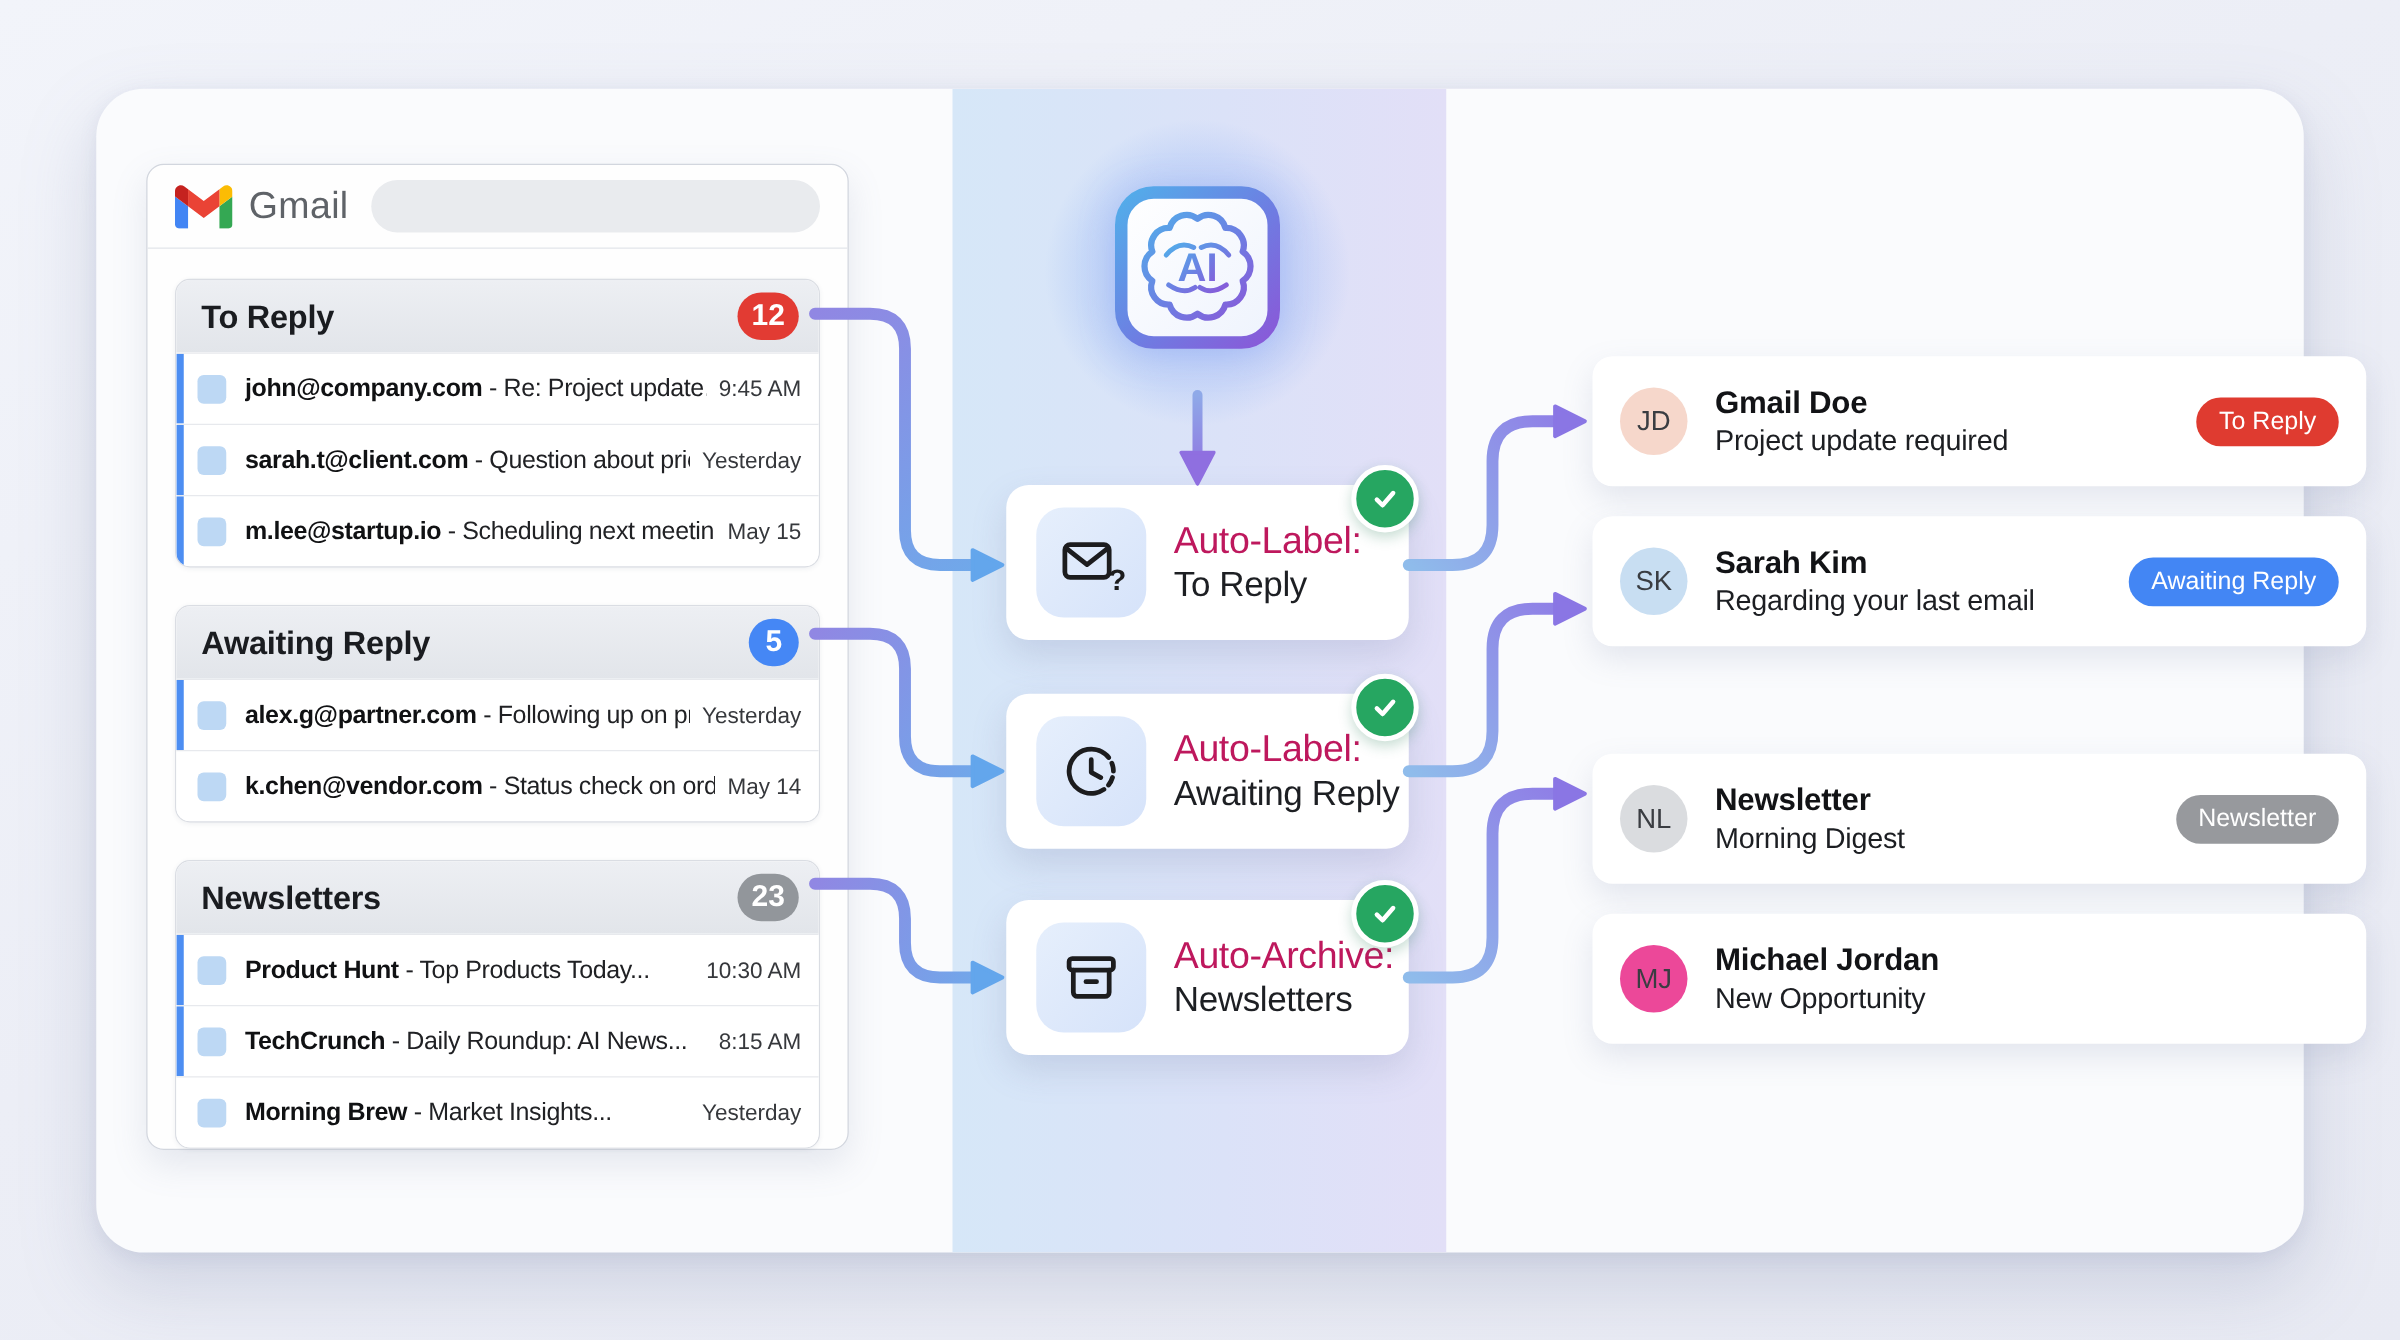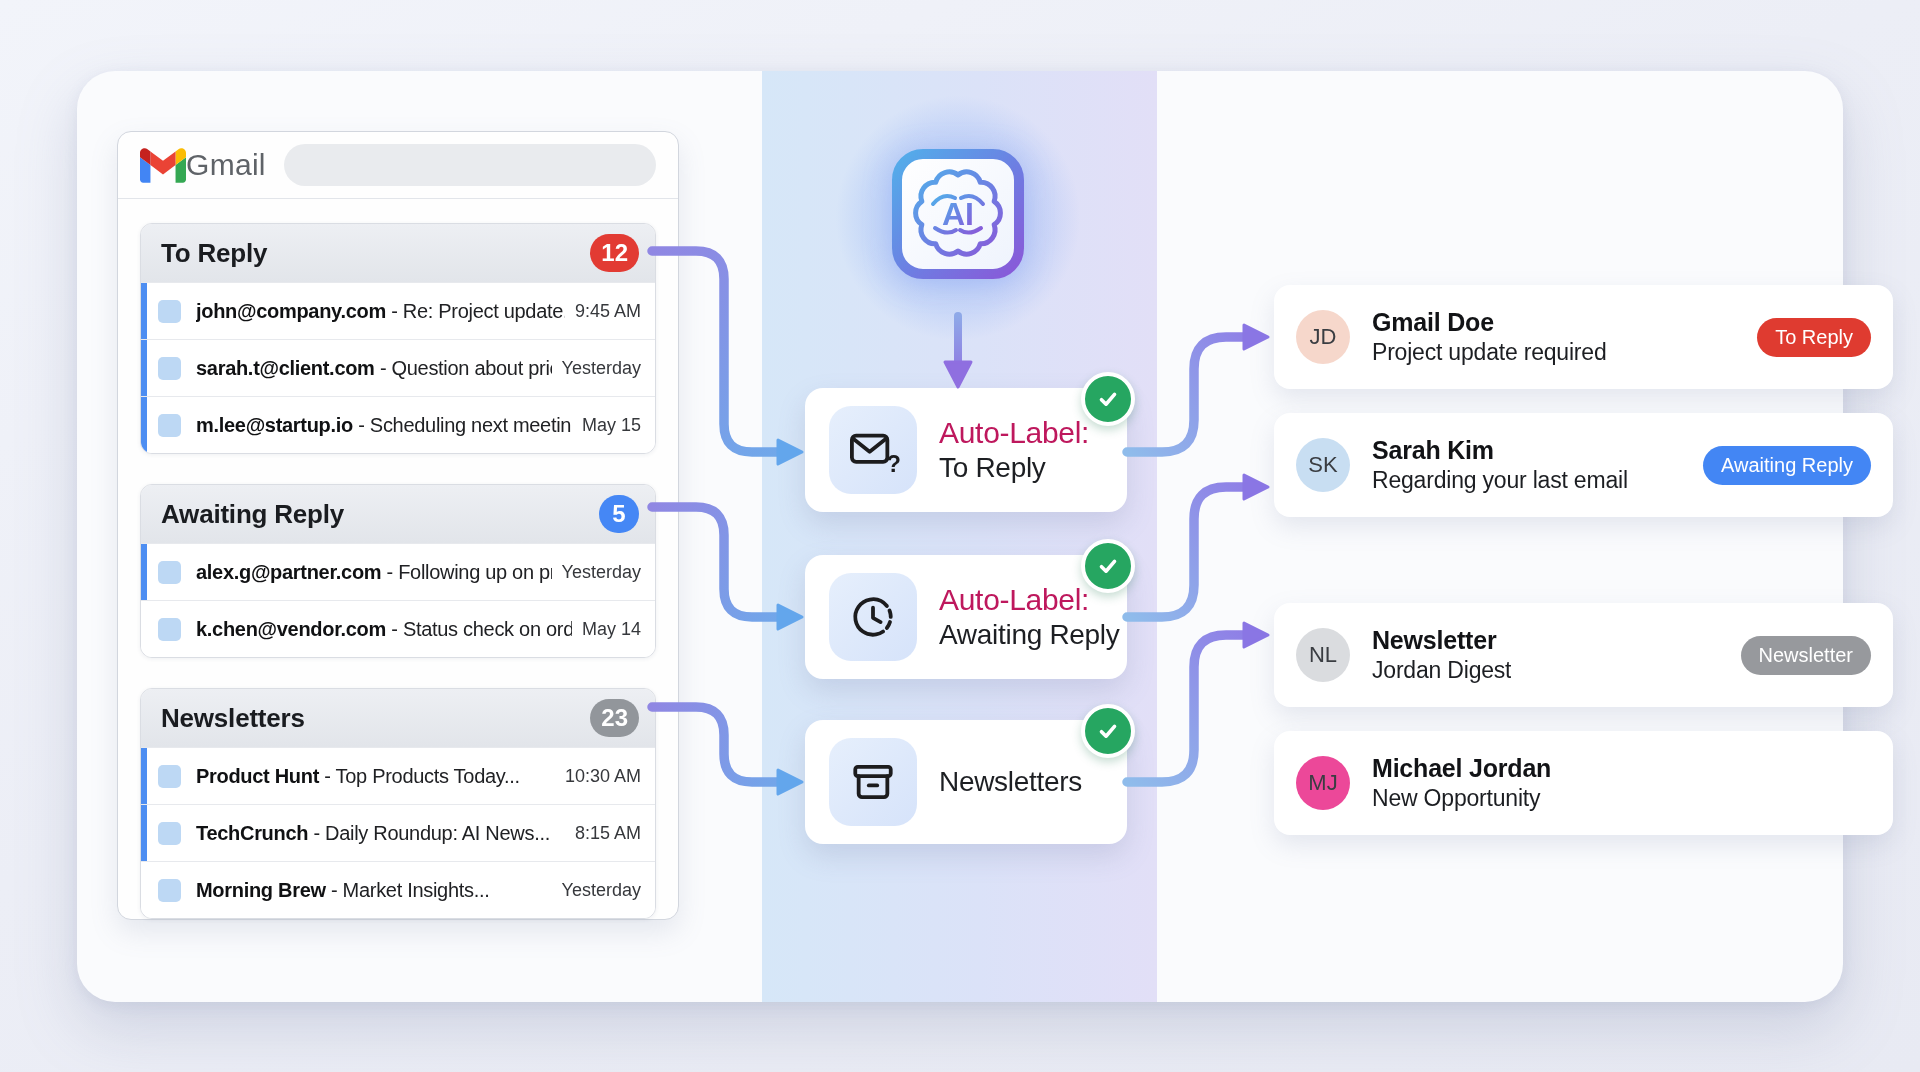--- a/index.html
+++ b/index.html
@@ -11,21 +11,21 @@
   
   .board{position:absolute;left:77px;top:71px;width:1766px;height:931px;background:#fafbfd;
     border-radius:38px;box-shadow:0 26px 60px rgba(125,135,170,.26),0 4px 14px rgba(125,135,170,.12);overflow:hidden;}
   .center-band{position:absolute;left:685px;top:0;width:395px;height:100%;
     background:linear-gradient(90deg,#d6e7f8 0%,#dbe2f8 55%,#e2dff7 100%);}
   
   .gmail-panel{position:absolute;left:117px;top:131px;width:560px;height:787px;background:#fefefe;
     border:1.5px solid #d2d6de;border-radius:14px;box-shadow:0 12px 28px rgba(120,130,160,.16);z-index:3;}
   .gmail-header{height:66px;display:flex;align-items:center;padding:0 22px;border-bottom:1.5px solid #e2e5ea;}
   .gmail-logo{width:46px;height:35px;flex:0 0 auto;}
-  .gmail-brand{font-size:30px;color:#5f6368;letter-spacing:.3px;}
+  .gmail-brand{margin-left:13px;font-size:30px;color:#5f6368;letter-spacing:.3px;}
   .search-pill{flex:1;margin-left:18px;height:42px;border-radius:21px;background:#e9ebee;}
   .sections{padding:24px 22px 0 22px;}
   .section{border:1px solid #dadde3;border-radius:12px;overflow:hidden;margin-bottom:30px;
     box-shadow:0 1px 4px rgba(40,50,80,.07);background:#fff;}
   .section-header{height:58px;display:flex;align-items:center;padding:0 16px 0 20px;
     background:linear-gradient(180deg,#edeff3 0%,#e2e5ea 100%);}
   .section-title{font-size:26px;font-weight:600;color:#1a1c20;letter-spacing:-.2px;}
   .count-badge{margin-left:auto;min-width:40px;height:38px;border-radius:19px;display:flex;align-items:center;
     justify-content:center;color:#fff;font-size:24px;font-weight:600;padding:0 11px;box-sizing:border-box;}
   .email-row{position:relative;height:56px;display:flex;align-items:center;border-top:1px solid #e7e9ed;
@@ -280,20 +280,21 @@
 
   <div class="action-card" style="top:720px;">
     <div class="icon-tile">
       <svg width="54" height="54" viewBox="0 0 64 64" fill="none" stroke="#1c1c1e" stroke-width="4.5" stroke-linecap="round" stroke-linejoin="round">
         <rect x="11" y="14" width="42" height="11" rx="3"></rect>
         <path d="M15,25 V46 a4,4 0 0 0 4,4 H45 a4,4 0 0 0 4,-4 V25"></path>
         <line x1="27" y1="36" x2="37" y2="36"></line>
       </svg>
     </div>
     <div class="action-text">
+      <div class="action-title">Auto-Archive:</div>
       <div class="action-subtitle">Newsletters</div>
     </div>
     <div class="check-badge">
       <svg width="30" height="30" viewBox="0 0 46 46" fill="none" stroke="#fff" stroke-width="5.5" stroke-linecap="round" stroke-linejoin="round">
           <polyline points="13,24 20,31 33,16"></polyline>
         </svg>
     </div>
   </div>
 
   <div class="result-card" style="top:285px;">
@@ -311,21 +312,21 @@
       <div class="result-name">Sarah Kim</div>
       <div class="result-subtitle">Regarding your last email</div>
     </div>
     <span class="tag" style="background: rgb(67, 134, 244);">Awaiting Reply</span>
   </div>
 
   <div class="result-card" style="top:603px;align-items:center;">
     <div class="avatar" style="background: rgb(218, 220, 223);">NL</div>
     <div class="result-text">
       <div class="result-name">Newsletter</div>
-      <div class="result-subtitle">Jordan Digest</div>
+      <div class="result-subtitle">Morning Digest</div>
     </div>
     <span class="tag" style="background: rgb(151, 153, 157);">Newsletter</span>
   </div>
 
   <div class="result-card" style="top:731px;">
     <div class="avatar" style="background: #ec4899;">MJ</div>
     <div class="result-text">
       <div class="result-name">Michael Jordan</div>
       <div class="result-subtitle">New Opportunity</div>
     </div>

